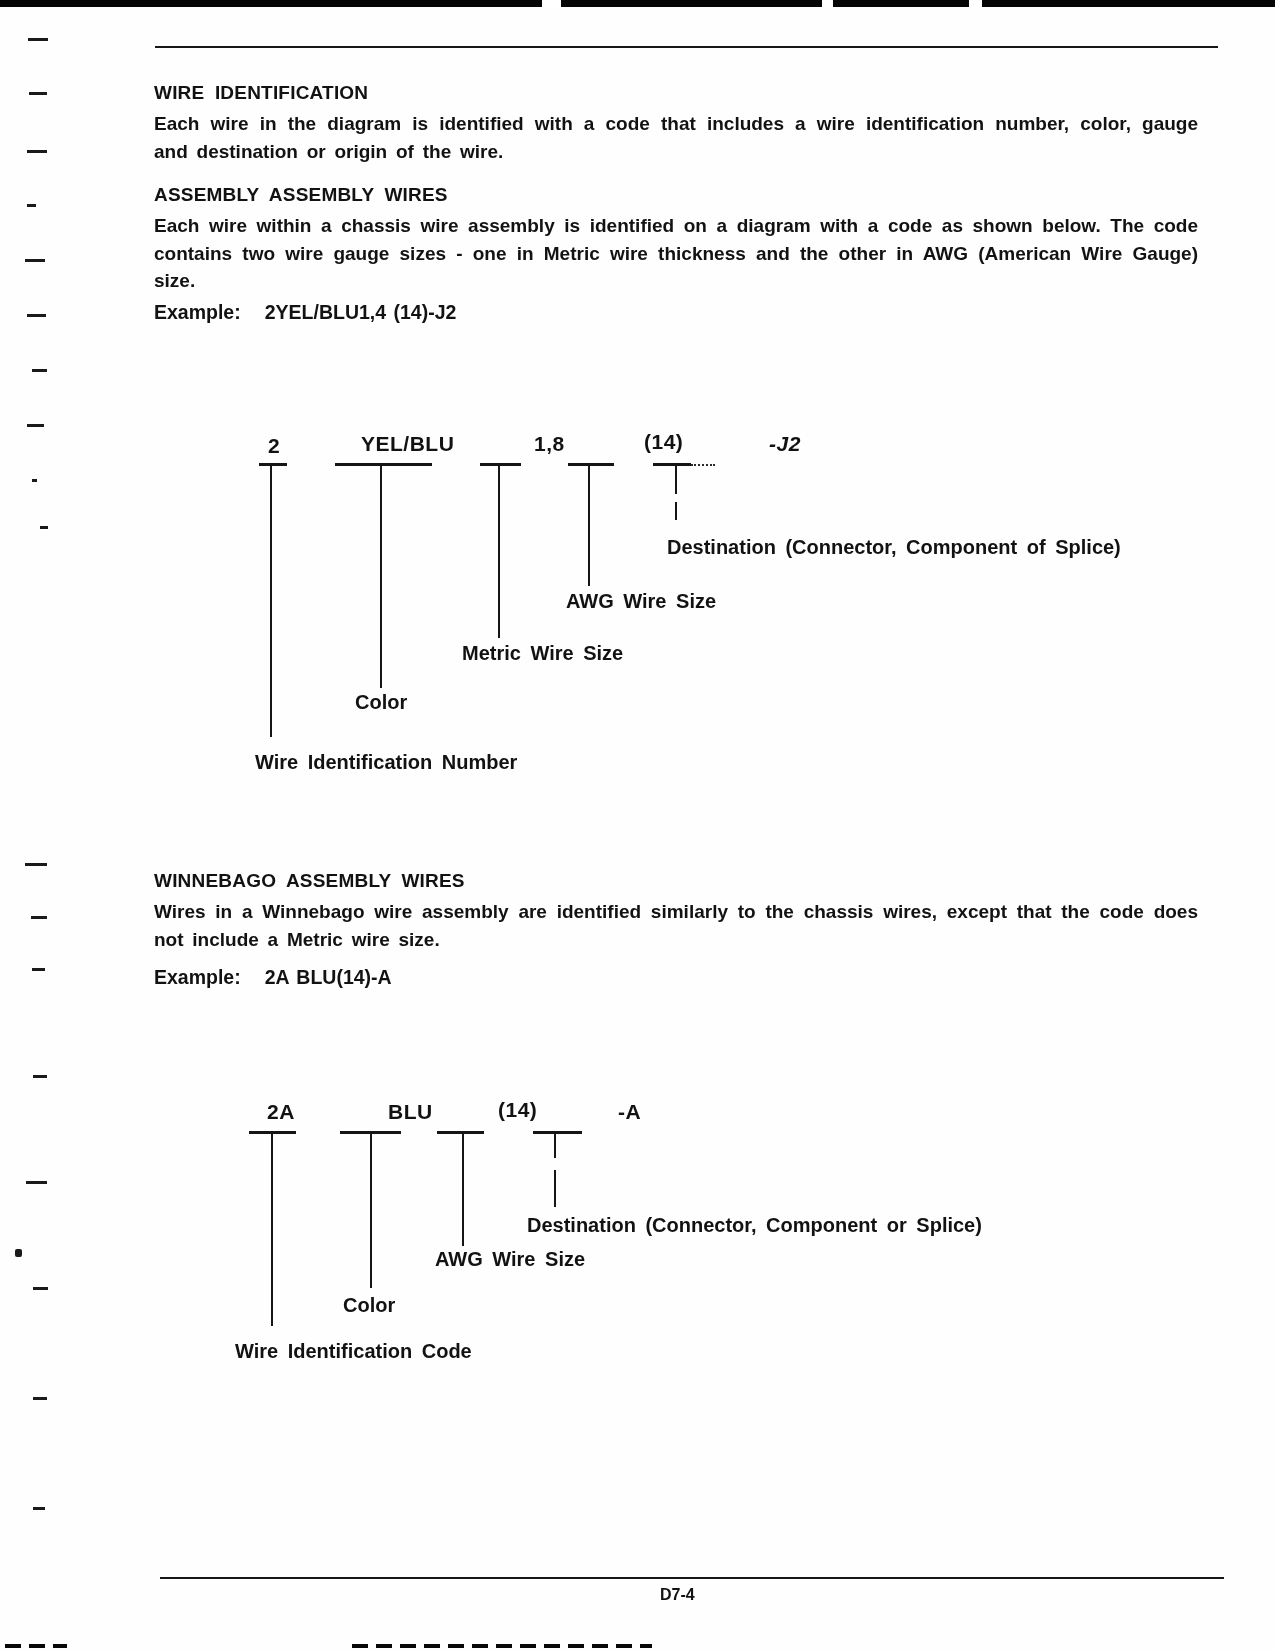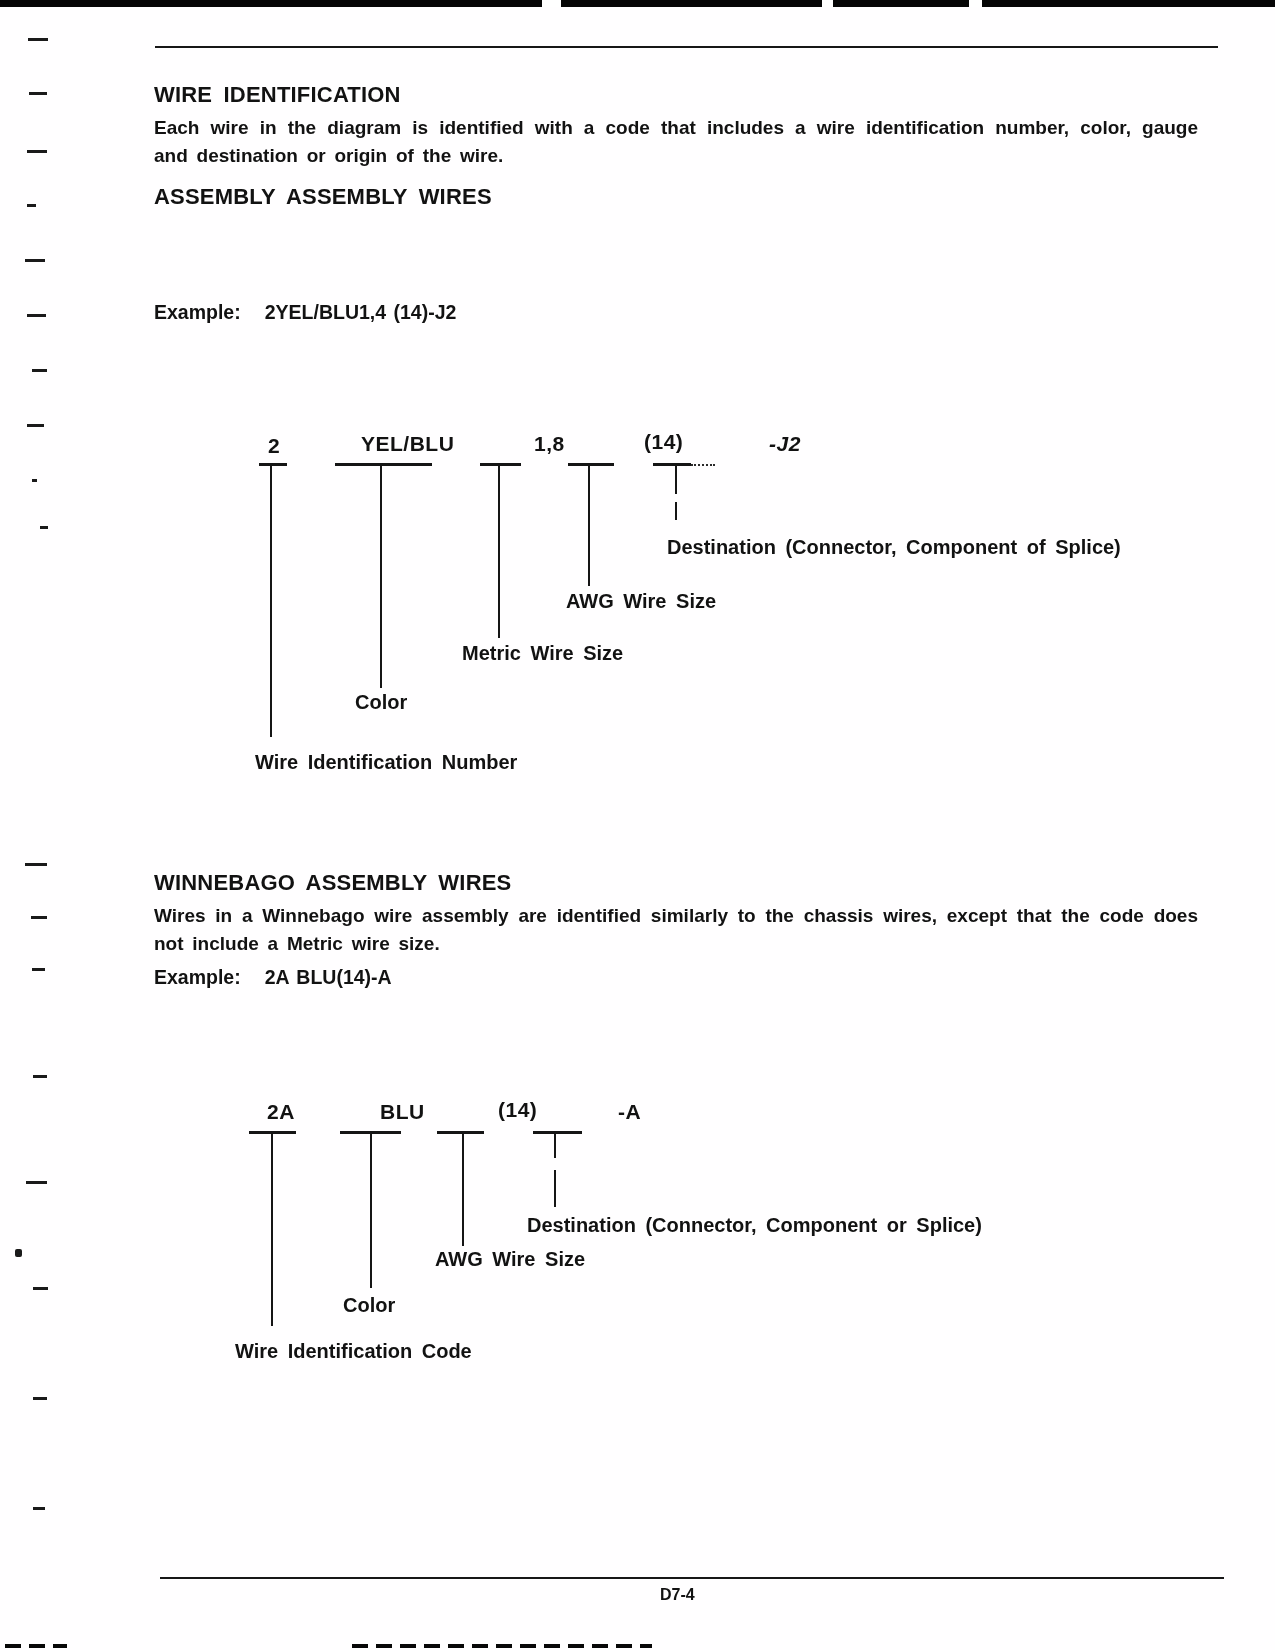--- a/index.html
+++ b/index.html
@@ -52,21 +52,21 @@
   }
 
   
   .text-section {
     position: absolute;
     left: 154px;
     width: 1044px;
   }
   .text-section h2 {
     margin: 0 0 6px 0;
-    font-size: 22px;
+    font-size: 19px;
     font-weight: 700;
     word-spacing: 5px;
     letter-spacing: 0.2px;
   }
   .text-section p {
     margin: 0;
     font-size: 19px;
     font-weight: 600;
     line-height: 27.5px;
     word-spacing: 3.5px;
@@ -150,20 +150,21 @@
   <div class="scan-mark" style="left:33px; top:1397px; width:14px;"></div>
   <div class="scan-mark" style="left:33px; top:1507px; width:12px;"></div>
 
   <section class="text-section" style="top:82px;">
     <h2>WIRE IDENTIFICATION</h2>
     <p>Each wire in the diagram is identified with a code that includes a wire identification number, color, gauge and destination or origin of the wire.</p>
   </section>
 
   <section class="text-section" style="top:184px;">
     <h2>ASSEMBLY ASSEMBLY WIRES</h2>
+    <p>Each wire within a chassis wire assembly is identified on a diagram with a code as shown below. The code contains two wire gauge sizes - one in Metric wire thickness and the other in AWG (American Wire Gauge) size.</p>
   </section>
 
   <div class="example-line" style="top:301px;">
     <span>Example:</span><span class="code">2YEL/BLU1,4 (14)-J2</span>
   </div>
 
   <div>
     <span class="tok" style="left:268px; top:434px;">2</span>
     <span class="tok" style="left:361px; top:432px;">YEL/BLU</span>
     <span class="tok" style="left:534px; top:432px;">1,8</span>
@@ -195,21 +196,21 @@
     <h2>WINNEBAGO ASSEMBLY WIRES</h2>
     <p>Wires in a Winnebago wire assembly are identified similarly to the chassis wires, except that the code does not include a Metric wire size.</p>
   </section>
 
   <div class="example-line" style="top:966px;">
     <span>Example:</span><span class="code">2A BLU(14)-A</span>
   </div>
 
   <div>
     <span class="tok" style="left:260px; top:1100px;margin-left:7px;">2A</span>
-    <span class="tok" style="left:380px; top:1100px;text-align:center;">BLU</span>
+    <span class="tok" style="left:388px; top:1100px;text-align:center;">BLU</span>
     <span class="tok" style="left:498px; top:1098px;">(14)</span>
     <span class="tok" style="left:618px; top:1100px;">-A</span>
 
     <div class="hl" style="left:249px; top:1131px; width:47px;"></div>
     <div class="hl" style="left:340px; top:1131px; width:61px;"></div>
     <div class="hl" style="left:437px; top:1131px; width:47px;"></div>
     <div class="hl" style="left:533px; top:1131px; width:49px;"></div>
 
     <div class="vl" style="left:271px; top:1134px; height:192px;"></div>
     <div class="vl" style="left:370px; top:1134px; height:154px;"></div>

